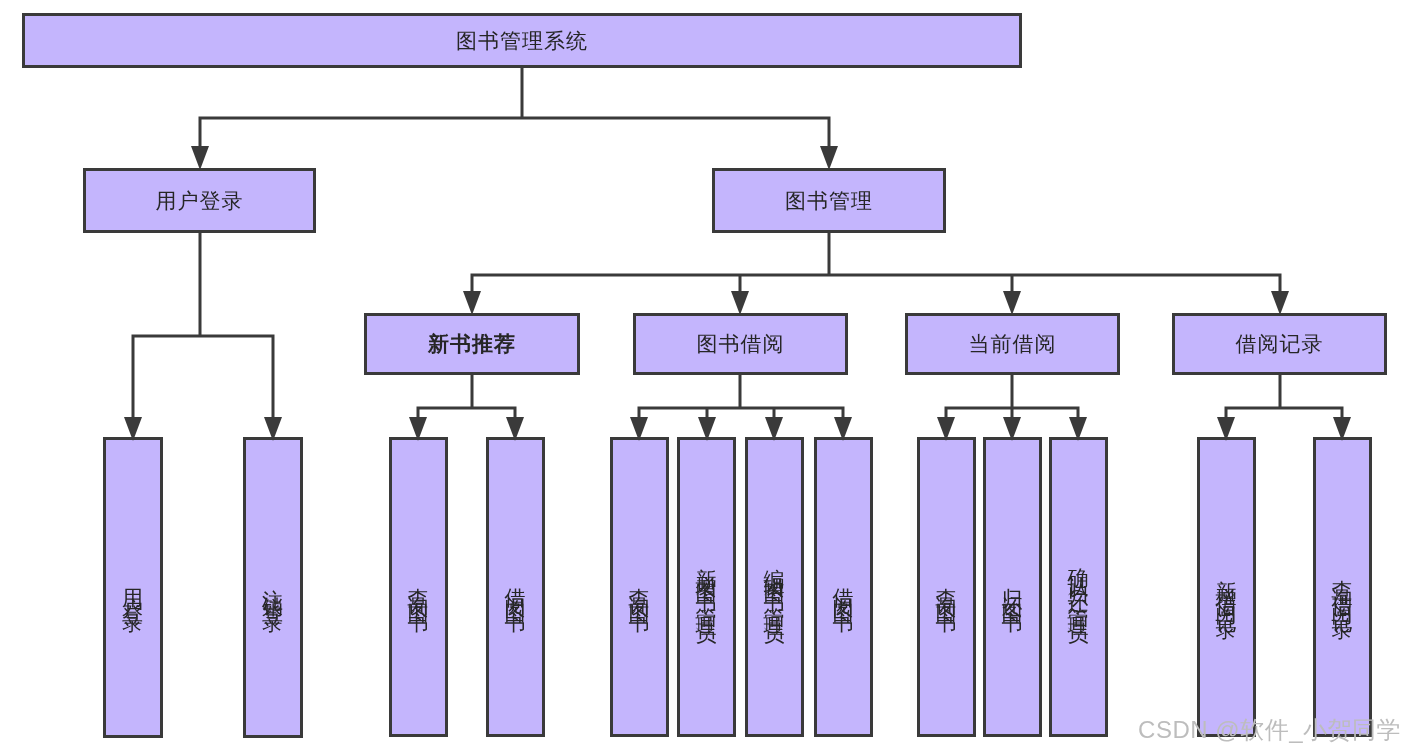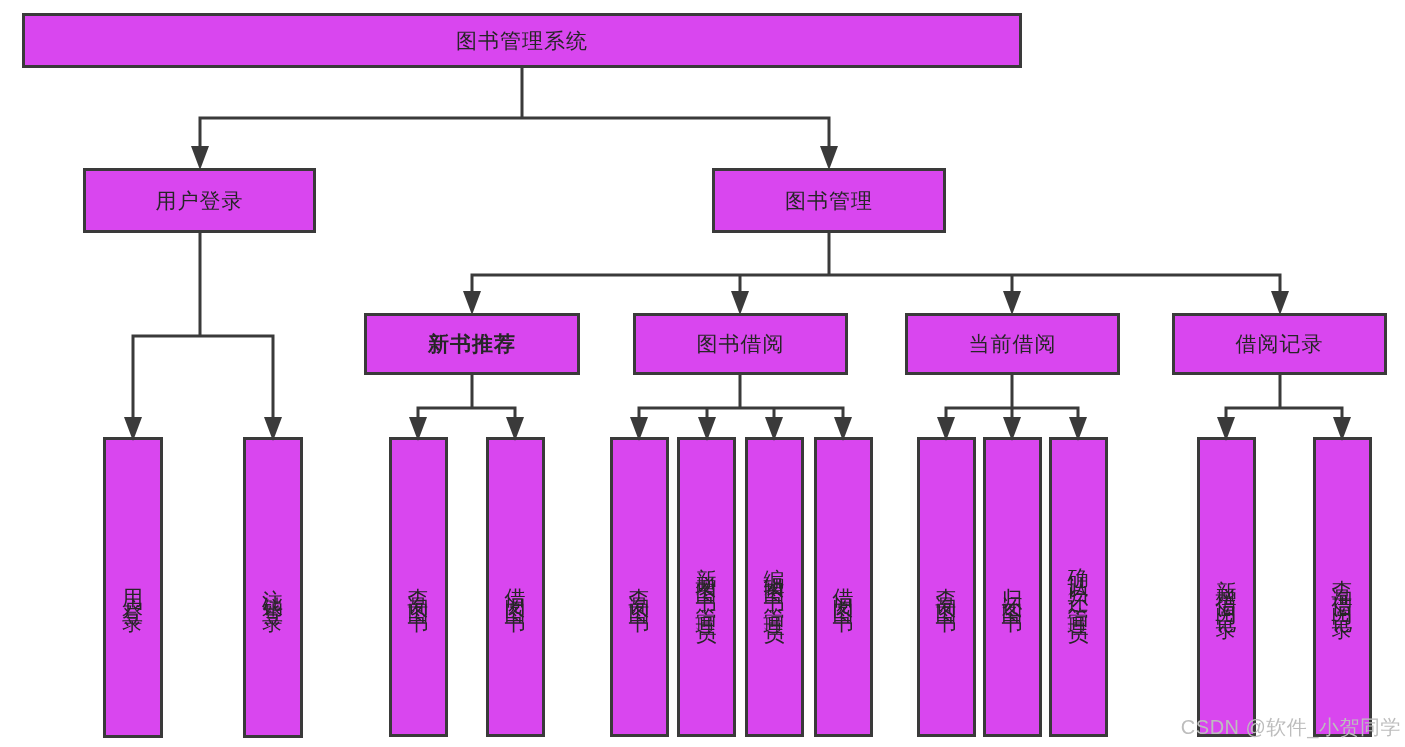--- a/index.html
+++ b/index.html
@@ -1,36 +1,36 @@
 <!DOCTYPE html>
 <html style="--line: #3a3a3a; --text: #262626; --bg: #ffffff; --wm: #bdbdbd;"><head>
 <meta charset="utf-8">
 <style>
   html,body{margin:0;padding:0;background:#fff;}
   .canvas{
     position:relative;width:1405px;height:747px;background:var(--bg,#ffffff);
     font-family:"Liberation Sans","DejaVu Sans",sans-serif;overflow:hidden;
   }
   .box{
-    position:absolute;box-sizing:border-box;background:#d946ef;
+    position:absolute;box-sizing:border-box;background:#c4b5fd;
     border:3px solid var(--line,#3a3a3a);
     display:flex;align-items:center;justify-content:center;
     color:var(--text,#262626);font-size:21px;z-index:1;
   }
   .box.h span{letter-spacing:1px;white-space:nowrap;}
   .box.v span{
     writing-mode:vertical-rl;text-orientation:mixed;
     letter-spacing:8px;line-height:1;white-space:nowrap;
   }
   svg.connectors{position:absolute;left:0;top:0;z-index:2;pointer-events:none;}
   svg.connectors path{stroke:var(--line,#3a3a3a);stroke-width:3;fill:none;}
   svg.connectors polygon{fill:var(--line,#3a3a3a);}
   .watermark{
     position:absolute;right:4px;top:714px;z-index:5;
-    font-size:20px;color:var(--wm,#bdbdbd);letter-spacing:.5px;white-space:nowrap;
+    font-size:24px;color:var(--wm,#bdbdbd);letter-spacing:.5px;white-space:nowrap;
   }
 </style>
 </head>
 <body>
 
 <div class="canvas">
 
   <svg class="connectors" id="connectors" width="1405" height="747">
       <path d="M 522 68 V 118 M 198.5 118 H 830.5 M 200 118 V 150 M 829 118 V 150"></path>
       <polygon points="191,146 209,146 200,170"></polygon>

